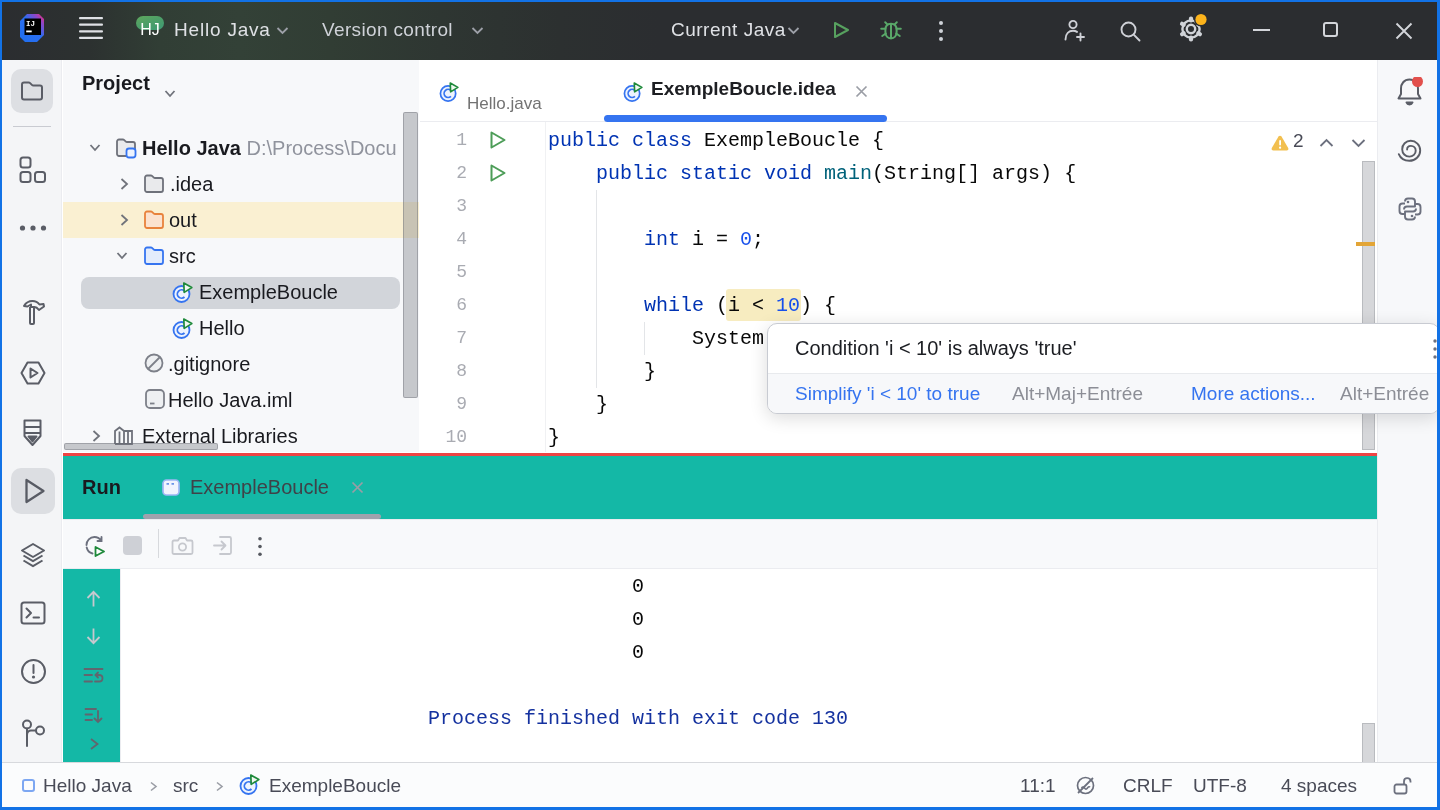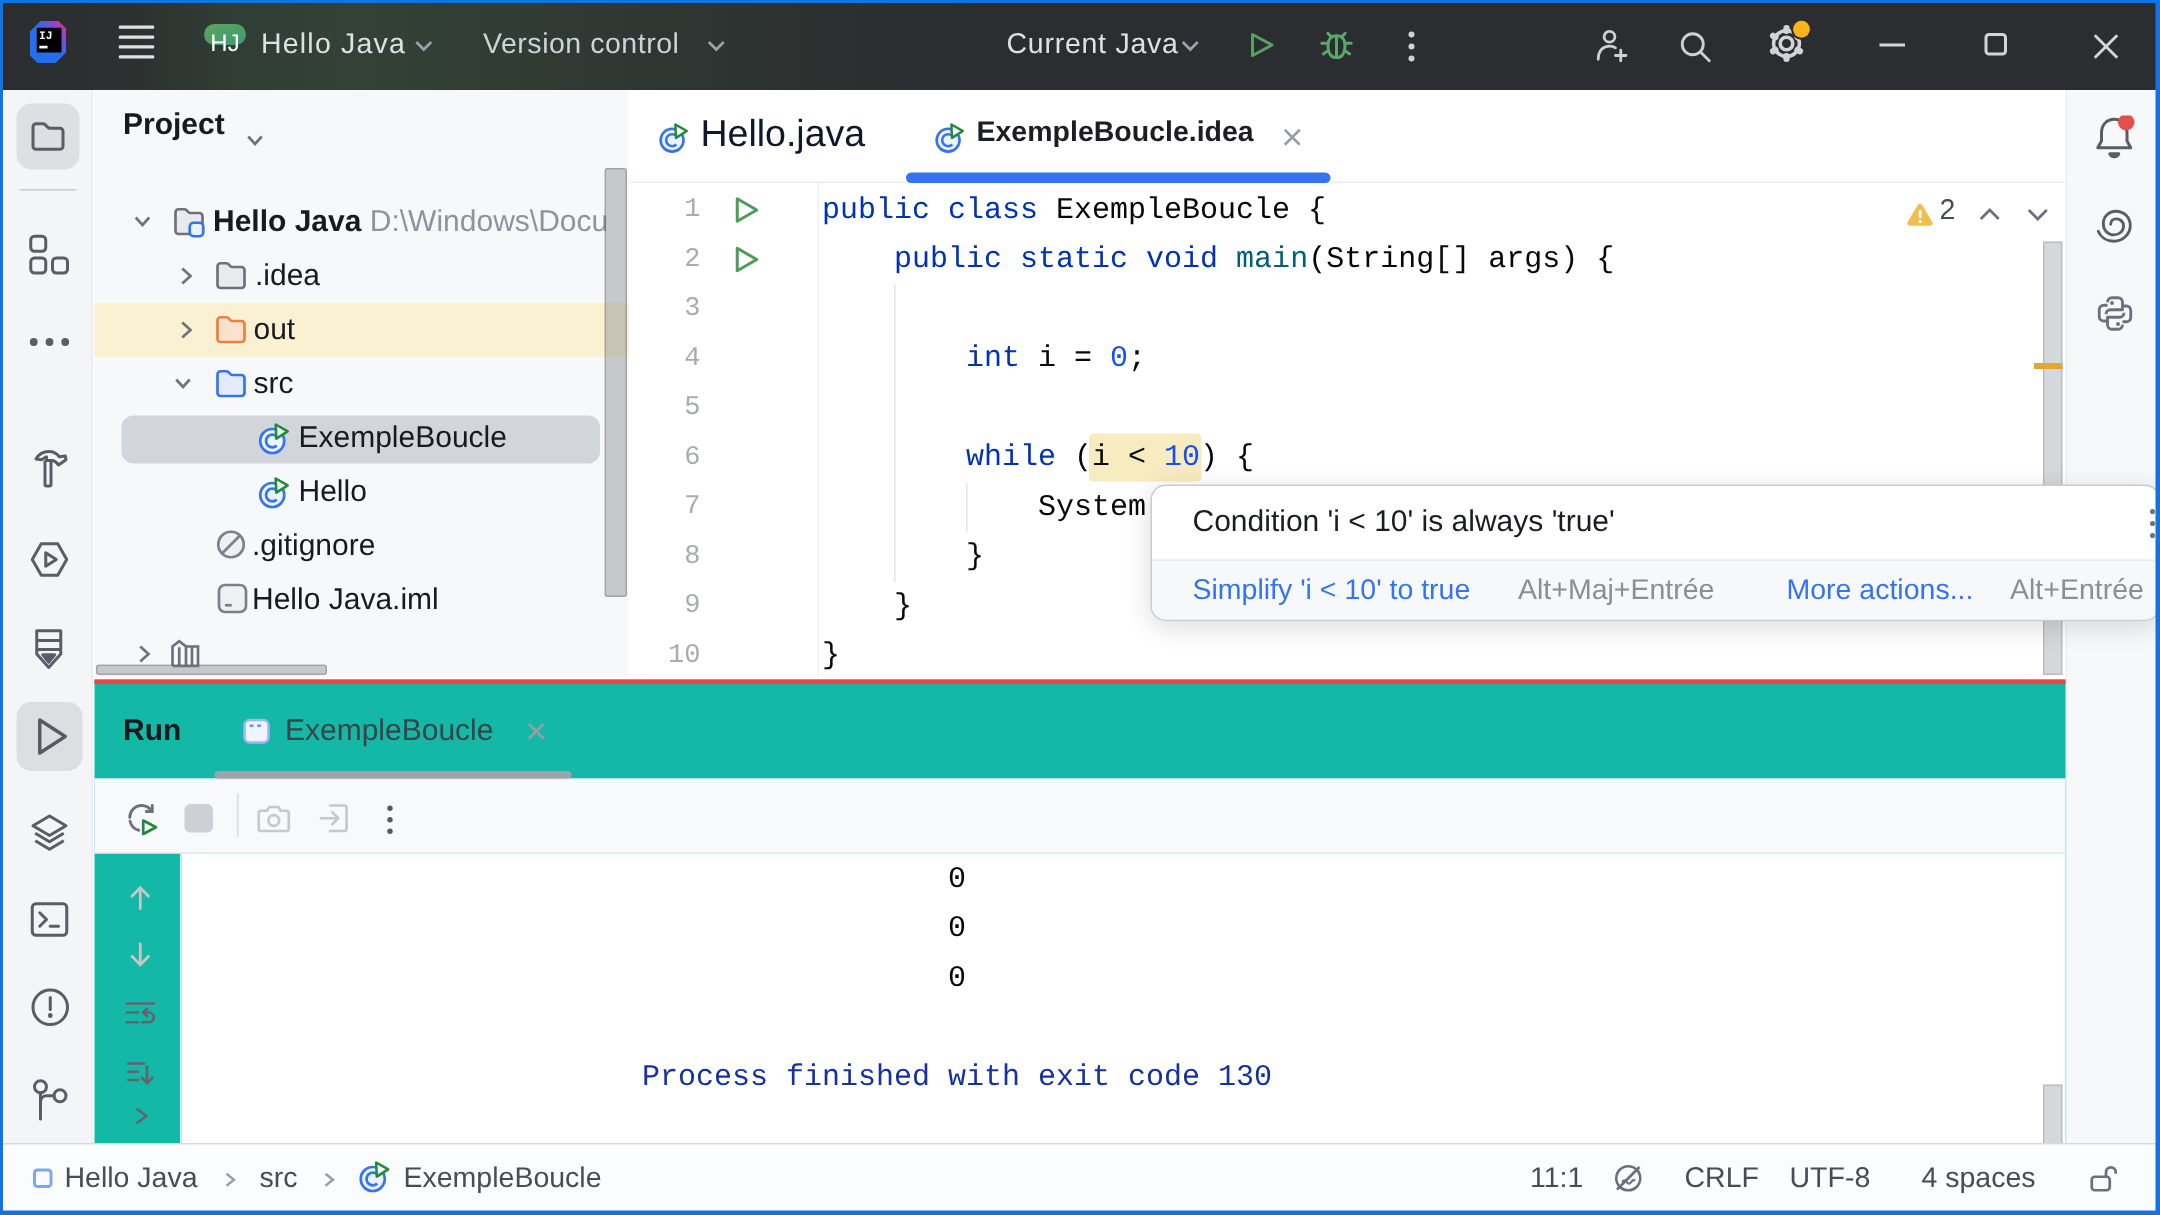--- a/index.html
+++ b/index.html
@@ -266,21 +266,21 @@
 
     <div class="abs" style="left:18px; top:217px; width:319px; height:32px; border-radius:8px; background:#d2d5da;"></div>
 
     <svg class="abs" style="left:25px; top:82px;" width="14" height="12" viewBox="0 0 14 12">
       <path d="M 2.5 3 L 7 8 L 11.5 3" fill="none" stroke="#70737b" stroke-width="1.8"></path>
     </svg>
     <svg class="abs" style="left:52px; top:77px;" width="23" height="22" viewBox="0 0 23 22">
       <path d="M 2 4.5 C 2 3.4 2.9 2.5 4 2.5 L 7.8 2.5 C 8.4 2.5 8.9 2.7 9.3 3.1 L 10.6 4.4 C 11 4.8 11.5 5 12.1 5 L 18 5 C 19.1 5 20 5.9 20 7 L 20 10 L 20 17 C 20 18.1 19.1 19 18 19 L 4 19 C 2.9 19 2 18.1 2 17 Z" fill="#e9eaec" stroke="#6e717a" stroke-width="1.8"></path>
       <rect x="11.5" y="11.5" width="9" height="9" rx="2.5" fill="#edf3fe" stroke="#3574f0" stroke-width="1.8"></rect>
     </svg>
-    <div class="row" style="top:70px; left:79px;"><b>Hello Java</b> <span style="color:#90939d;">D:\Windows\Docu</span></div>
+    <div class="row" style="top:70px; left:79px;"><b>Hello Java</b> <span style="color:#90939d;">D:\Process\Docu</span></div>
 
     <svg class="abs" style="left:55px; top:117px;" width="12" height="14" viewBox="0 0 12 14">
       <path d="M 3.5 2 L 9 7 L 3.5 12" fill="none" stroke="#70737b" stroke-width="1.8"></path>
     </svg>
     <svg class="abs" style="left:80px; top:113px;" width="23" height="22" viewBox="0 0 23 22">
       <path d="M 2 4.5 C 2 3.4 2.9 2.5 4 2.5 L 7.8 2.5 C 8.4 2.5 8.9 2.7 9.3 3.1 L 10.6 4.4 C 11 4.8 11.5 5 12.1 5 L 18 5 C 19.1 5 20 5.9 20 7 L 20 17 C 20 18.1 19.1 19 18 19 L 4 19 C 2.9 19 2 18.1 2 17 Z" fill="#e9eaec" stroke="#6e717a" stroke-width="1.8"></path>
     </svg>
     <div class="row" style="top:106px; left:107px;">.idea</div>
 
     <svg class="abs" style="left:55px; top:153px;" width="12" height="14" viewBox="0 0 12 14">
@@ -328,32 +328,33 @@
     <svg class="abs" style="left:27px; top:369px;" width="12" height="14" viewBox="0 0 12 14">
       <path d="M 3.5 2 L 9 7 L 3.5 12" fill="none" stroke="#70737b" stroke-width="1.8"></path>
     </svg>
     <svg class="abs" style="left:49px; top:365px;" width="23" height="22" viewBox="0 0 23 22">
       <g fill="none" stroke="#6e717a" stroke-width="1.8">
         <path d="M 3 19 L 3 6 L 7.5 2.5 L 12 6 L 12 19"></path>
         <path d="M 3 19 L 20 19 L 20 6 L 12 6"></path>
         <path d="M 7.5 6.5 L 7.5 19 M 16 6 L 16 19"></path>
       </g>
     </svg>
+    <div class="row" style="top:358px; left:79px;">External Libraries</div>
 
     <div class="abs" style="left:340px; top:52px; width:15px; height:286px; background:rgba(125,128,134,0.40); border:1px solid rgba(90,93,100,0.35); border-radius:2px;"></div>
     <div class="abs" style="left:1px; top:383px; width:154px; height:7px; background:rgba(125,128,134,0.40); border:1px solid rgba(90,93,100,0.35); border-radius:2px;"></div>
   </div>
 
   <div class="abs" id="tabbar">
     <svg class="abs" style="left:19px; top:22px;" width="21" height="21" viewBox="0 0 22 22">
       <circle cx="9.5" cy="12" r="8" fill="#edf3fe" stroke="#3574f0" stroke-width="1.8"></circle>
       <path d="M 12.5 9 A 4.2 4.2 0 1 0 12.5 15" fill="none" stroke="#3574f0" stroke-width="1.8"></path>
       <path d="M 11.8 1.0 L 19.8 5.6 L 12.2 10.4 Z" fill="#f1f8f1" stroke="#1f8a3b" stroke-width="1.7" stroke-linejoin="round"></path>
     </svg>
-    <div class="abs" style="left:47px; top:0; height:58px; line-height:58px; font-size:25px; color:#0f172a;">Hello.java</div>
+    <div class="abs" style="left:47px; top:15px; height:58px; line-height:58px; font-size:17px; color:#737373;">Hello.java</div>
     <svg class="abs" style="left:203px; top:22px;" width="21" height="21" viewBox="0 0 22 22">
       <circle cx="9.5" cy="12" r="8" fill="#edf3fe" stroke="#3574f0" stroke-width="1.8"></circle>
       <path d="M 12.5 9 A 4.2 4.2 0 1 0 12.5 15" fill="none" stroke="#3574f0" stroke-width="1.8"></path>
       <path d="M 11.8 1.0 L 19.8 5.6 L 12.2 10.4 Z" fill="#f1f8f1" stroke="#1f8a3b" stroke-width="1.7" stroke-linejoin="round"></path>
     </svg>
     <div class="abs" style="left:231px; top:0; height:58px; line-height:58px; font-size:19px; font-weight:bold; color:#1d1e22;">ExempleBoucle.idea</div>
     <svg class="abs" style="left:435px; top:25px;" width="13" height="13" viewBox="0 0 13 13">
       <path d="M 1.5 1.5 L 11.5 11.5 M 11.5 1.5 L 1.5 11.5" stroke="#9a9da5" stroke-width="1.7"></path>
     </svg>
     <div class="abs" style="left:184px; top:55px; width:283px; height:7px; border-radius:3.5px; background:#3574f0;"></div>

